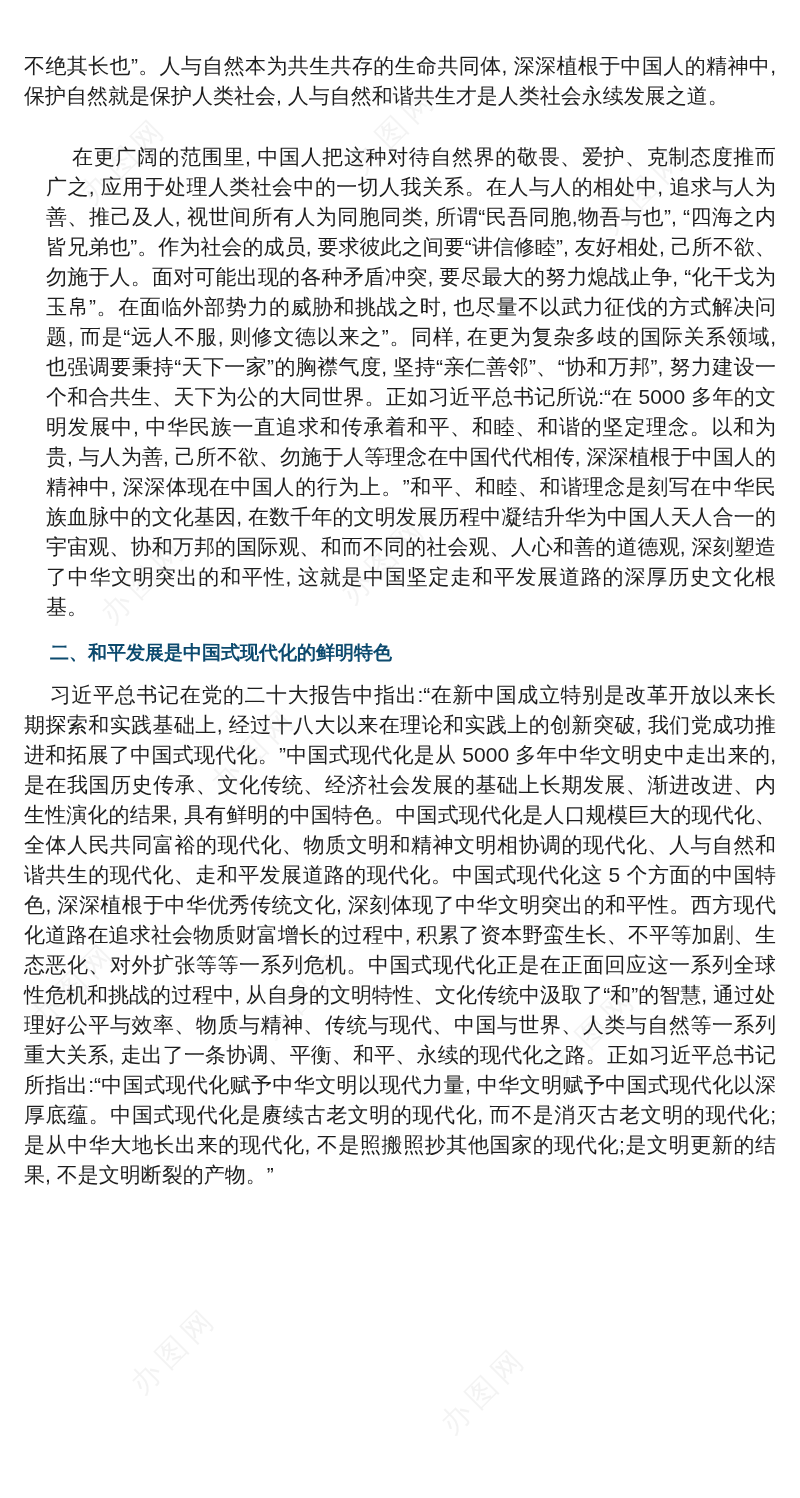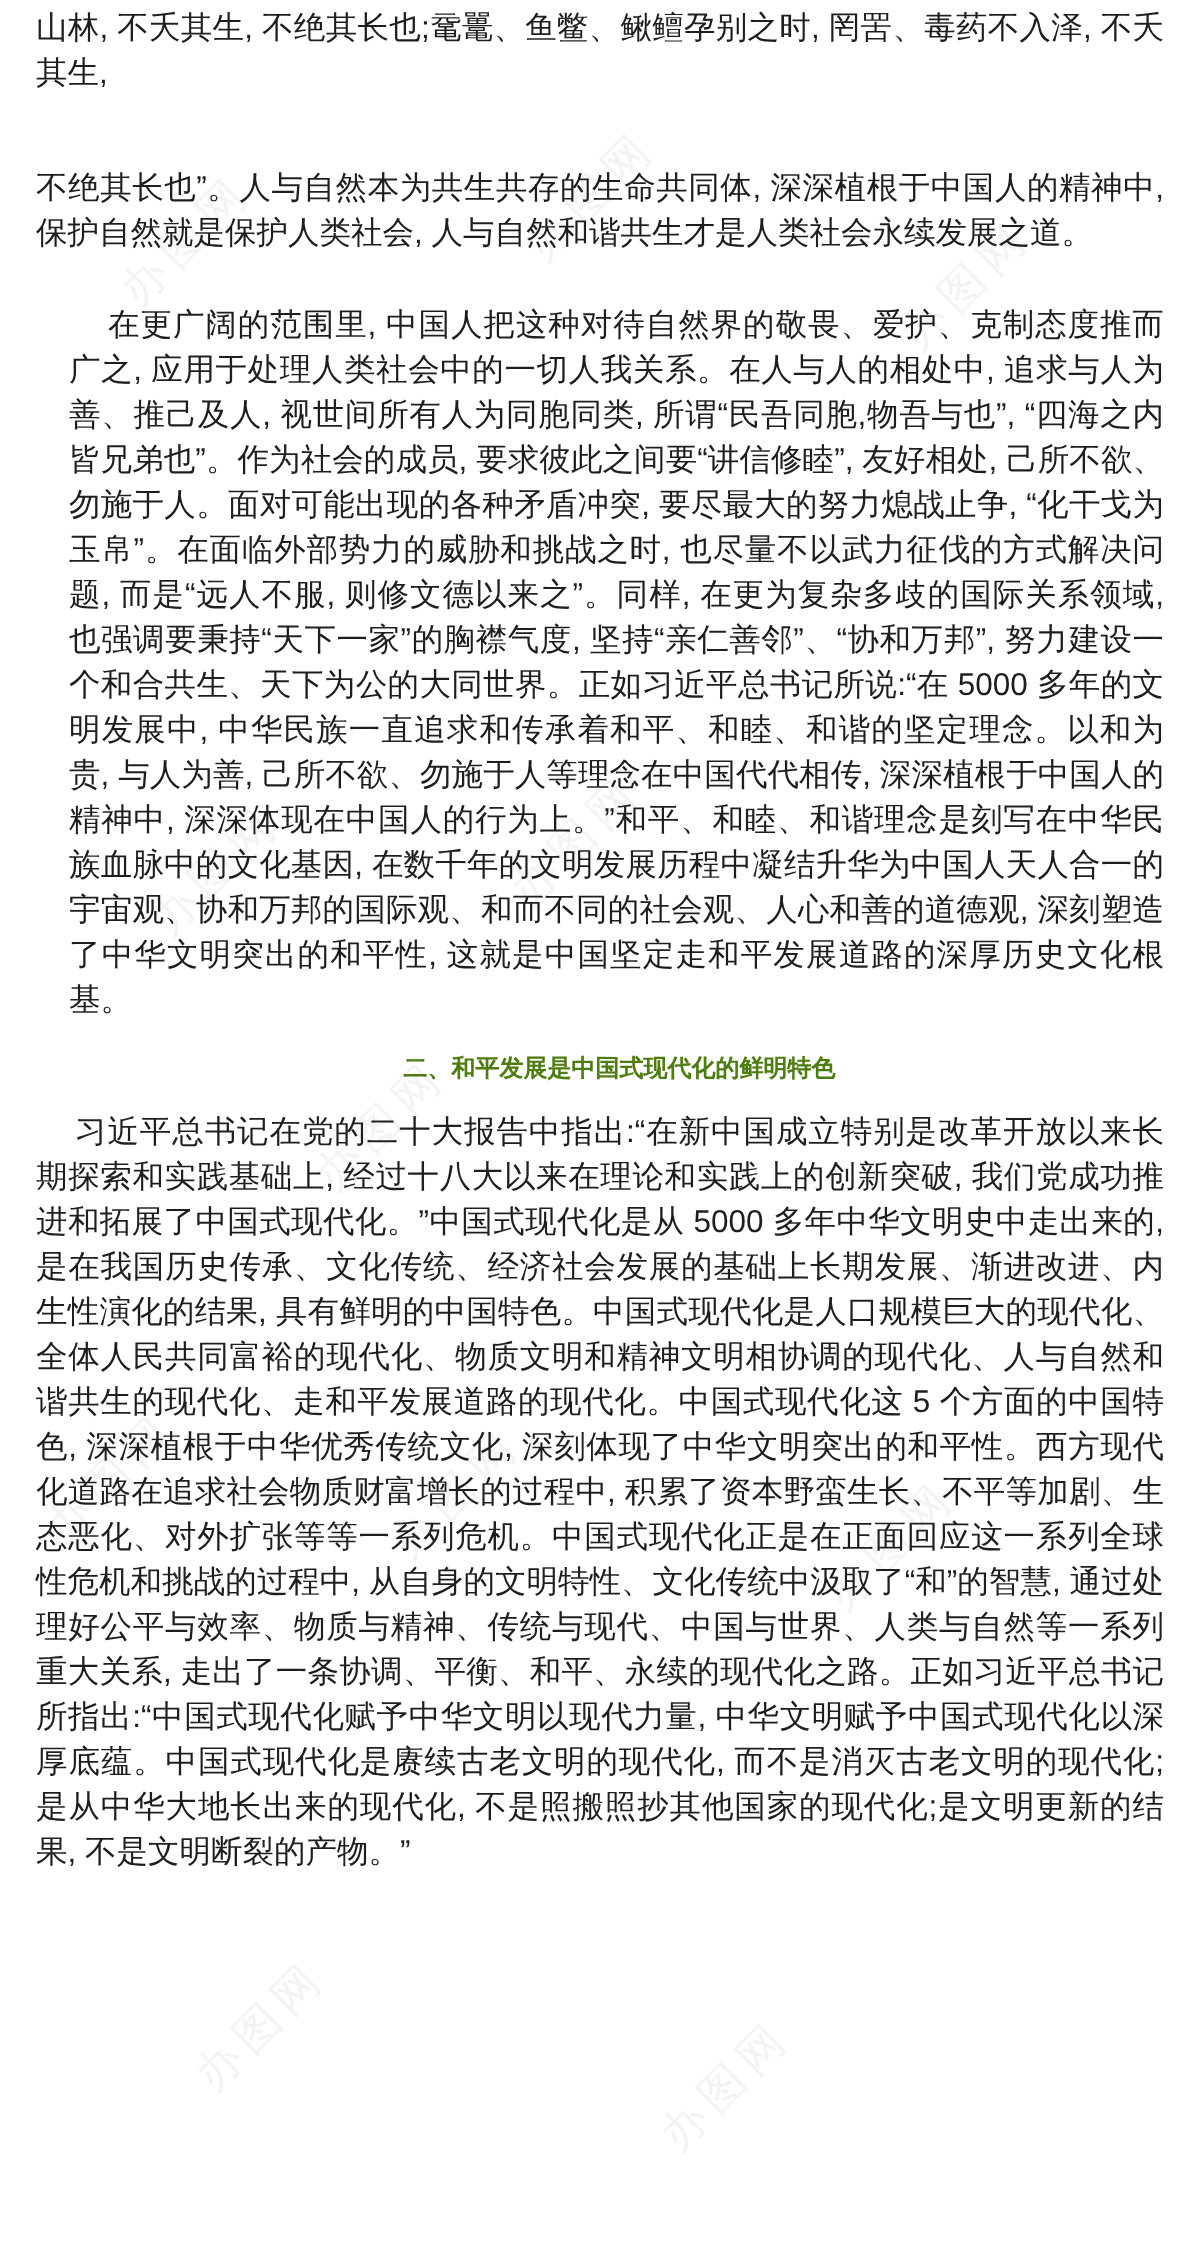--- a/index.html
+++ b/index.html
@@ -31,26 +31,25 @@
     color: #1e1e1e;
     text-align: justify;
     word-break: break-all;
   }
   .para.indent { text-indent: 26px; }
   .frag { margin-top: 0; }
   .p-b  { margin-top: 47px; }
   .p-c  { margin-top: 31px; margin-left: 22px; }
   .heading {
     margin: 16px 0 0 0;
-    font-size: 16px;
+    font-size: 19px;
     line-height: 30px;
     font-weight: bold;
-    color: #4d7c0f;
+    color: #0c4a6e;
     text-indent: 26px;
-    text-align: center;
   }
   .p-d  { margin-top: 12px; }
   .p-e  { margin-top: 18px; }
   .watermark-layer {
     position: absolute;
     inset: 0;
     z-index: 1;
     pointer-events: none;
   }
   .watermark-layer span {
@@ -77,21 +76,20 @@
       <span style="left: 200px; top: 730px;">办图网</span>
       <span style="left: 20px; top: 965px;">办图网</span>
       <span style="left: 250px; top: 975px;">办图网</span>
       <span style="left: 540px; top: 1010px;">办图网</span>
       <span style="left: 120px; top: 1330px;">办图网</span>
       <span style="left: 430px; top: 1370px;">办图网</span>
     </div>
 
   <div class="content">
 
-    <p class="para frag">山林, 不夭其生, 不绝其长也;鼋鼍、鱼鳖、鳅鳣孕别之时, 罔罟、毒药不入泽, 不夭其生,</p>
 
     <p class="para p-b">不绝其长也”。人与自然本为共生共存的生命共同体, 深深植根于中国人的精神中, 保护自然就是保护人类社会, 人与自然和谐共生才是人类社会永续发展之道。</p>
 
     <p class="para indent p-c">在更广阔的范围里, 中国人把这种对待自然界的敬畏、爱护、克制态度推而广之, 应用于处理人类社会中的一切人我关系。在人与人的相处中, 追求与人为善、推己及人, 视世间所有人为同胞同类, 所谓“民吾同胞,物吾与也”, “四海之内皆兄弟也”。作为社会的成员, 要求彼此之间要“讲信修睦”, 友好相处, 己所不欲、勿施于人。面对可能出现的各种矛盾冲突, 要尽最大的努力熄战止争, “化干戈为玉帛”。在面临外部势力的威胁和挑战之时, 也尽量不以武力征伐的方式解决问题, 而是“远人不服, 则修文德以来之”。同样, 在更为复杂多歧的国际关系领域, 也强调要秉持“天下一家”的胸襟气度, 坚持“亲仁善邻”、“协和万邦”, 努力建设一个和合共生、天下为公的大同世界。正如习近平总书记所说:“在 5000 多年的文明发展中, 中华民族一直追求和传承着和平、和睦、和谐的坚定理念。以和为贵, 与人为善, 己所不欲、勿施于人等理念在中国代代相传, 深深植根于中国人的精神中, 深深体现在中国人的行为上。”和平、和睦、和谐理念是刻写在中华民族血脉中的文化基因, 在数千年的文明发展历程中凝结升华为中国人天人合一的宇宙观、协和万邦的国际观、和而不同的社会观、人心和善的道德观, 深刻塑造了中华文明突出的和平性, 这就是中国坚定走和平发展道路的深厚历史文化根基。</p>
 
     <h2 class="heading">二、和平发展是中国式现代化的鲜明特色</h2>
 
     <p class="para indent p-d">习近平总书记在党的二十大报告中指出:“在新中国成立特别是改革开放以来长期探索和实践基础上, 经过十八大以来在理论和实践上的创新突破, 我们党成功推进和拓展了中国式现代化。”中国式现代化是从 5000 多年中华文明史中走出来的, 是在我国历史传承、文化传统、经济社会发展的基础上长期发展、渐进改进、内生性演化的结果, 具有鲜明的中国特色。中国式现代化是人口规模巨大的现代化、全体人民共同富裕的现代化、物质文明和精神文明相协调的现代化、人与自然和谐共生的现代化、走和平发展道路的现代化。中国式现代化这 5 个方面的中国特色, 深深植根于中华优秀传统文化, 深刻体现了中华文明突出的和平性。西方现代化道路在追求社会物质财富增长的过程中, 积累了资本野蛮生长、不平等加剧、生态恶化、对外扩张等等一系列危机。中国式现代化正是在正面回应这一系列全球性危机和挑战的过程中, 从自身的文明特性、文化传统中汲取了“和”的智慧, 通过处理好公平与效率、物质与精神、传统与现代、中国与世界、人类与自然等一系列重大关系, 走出了一条协调、平衡、和平、永续的现代化之路。正如习近平总书记所指出:“中国式现代化赋予中华文明以现代力量, 中华文明赋予中国式现代化以深厚底蕴。中国式现代化是赓续古老文明的现代化, 而不是消灭古老文明的现代化;是从中华大地长出来的现代化, 不是照搬照抄其他国家的现代化;是文明更新的结果, 不是文明断裂的产物。”</p>
 
 

